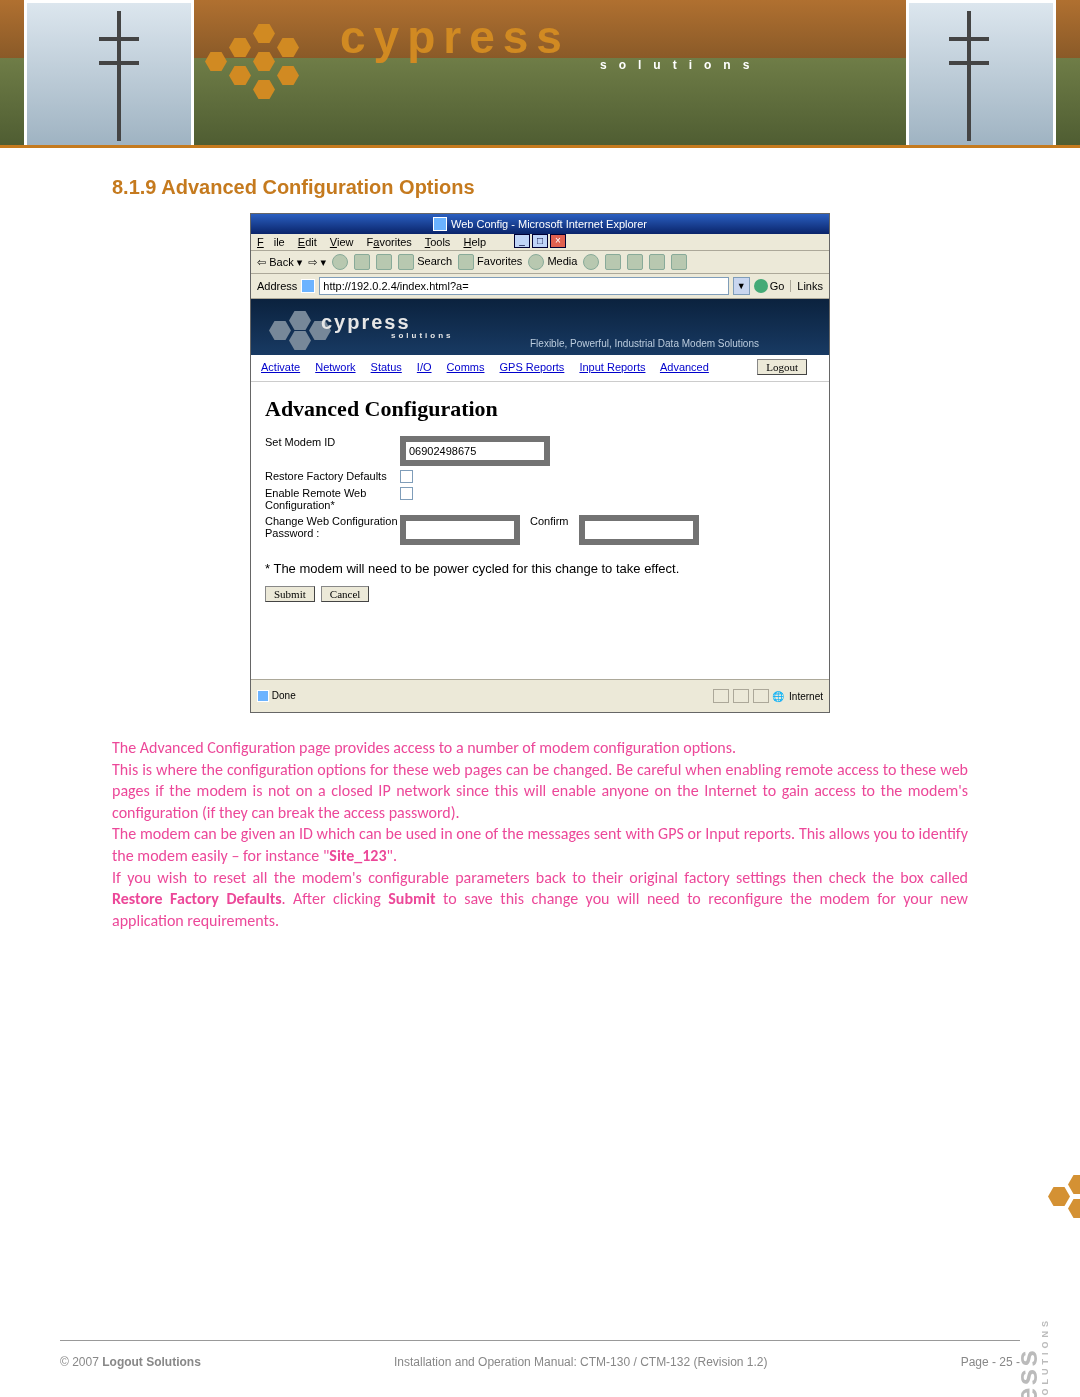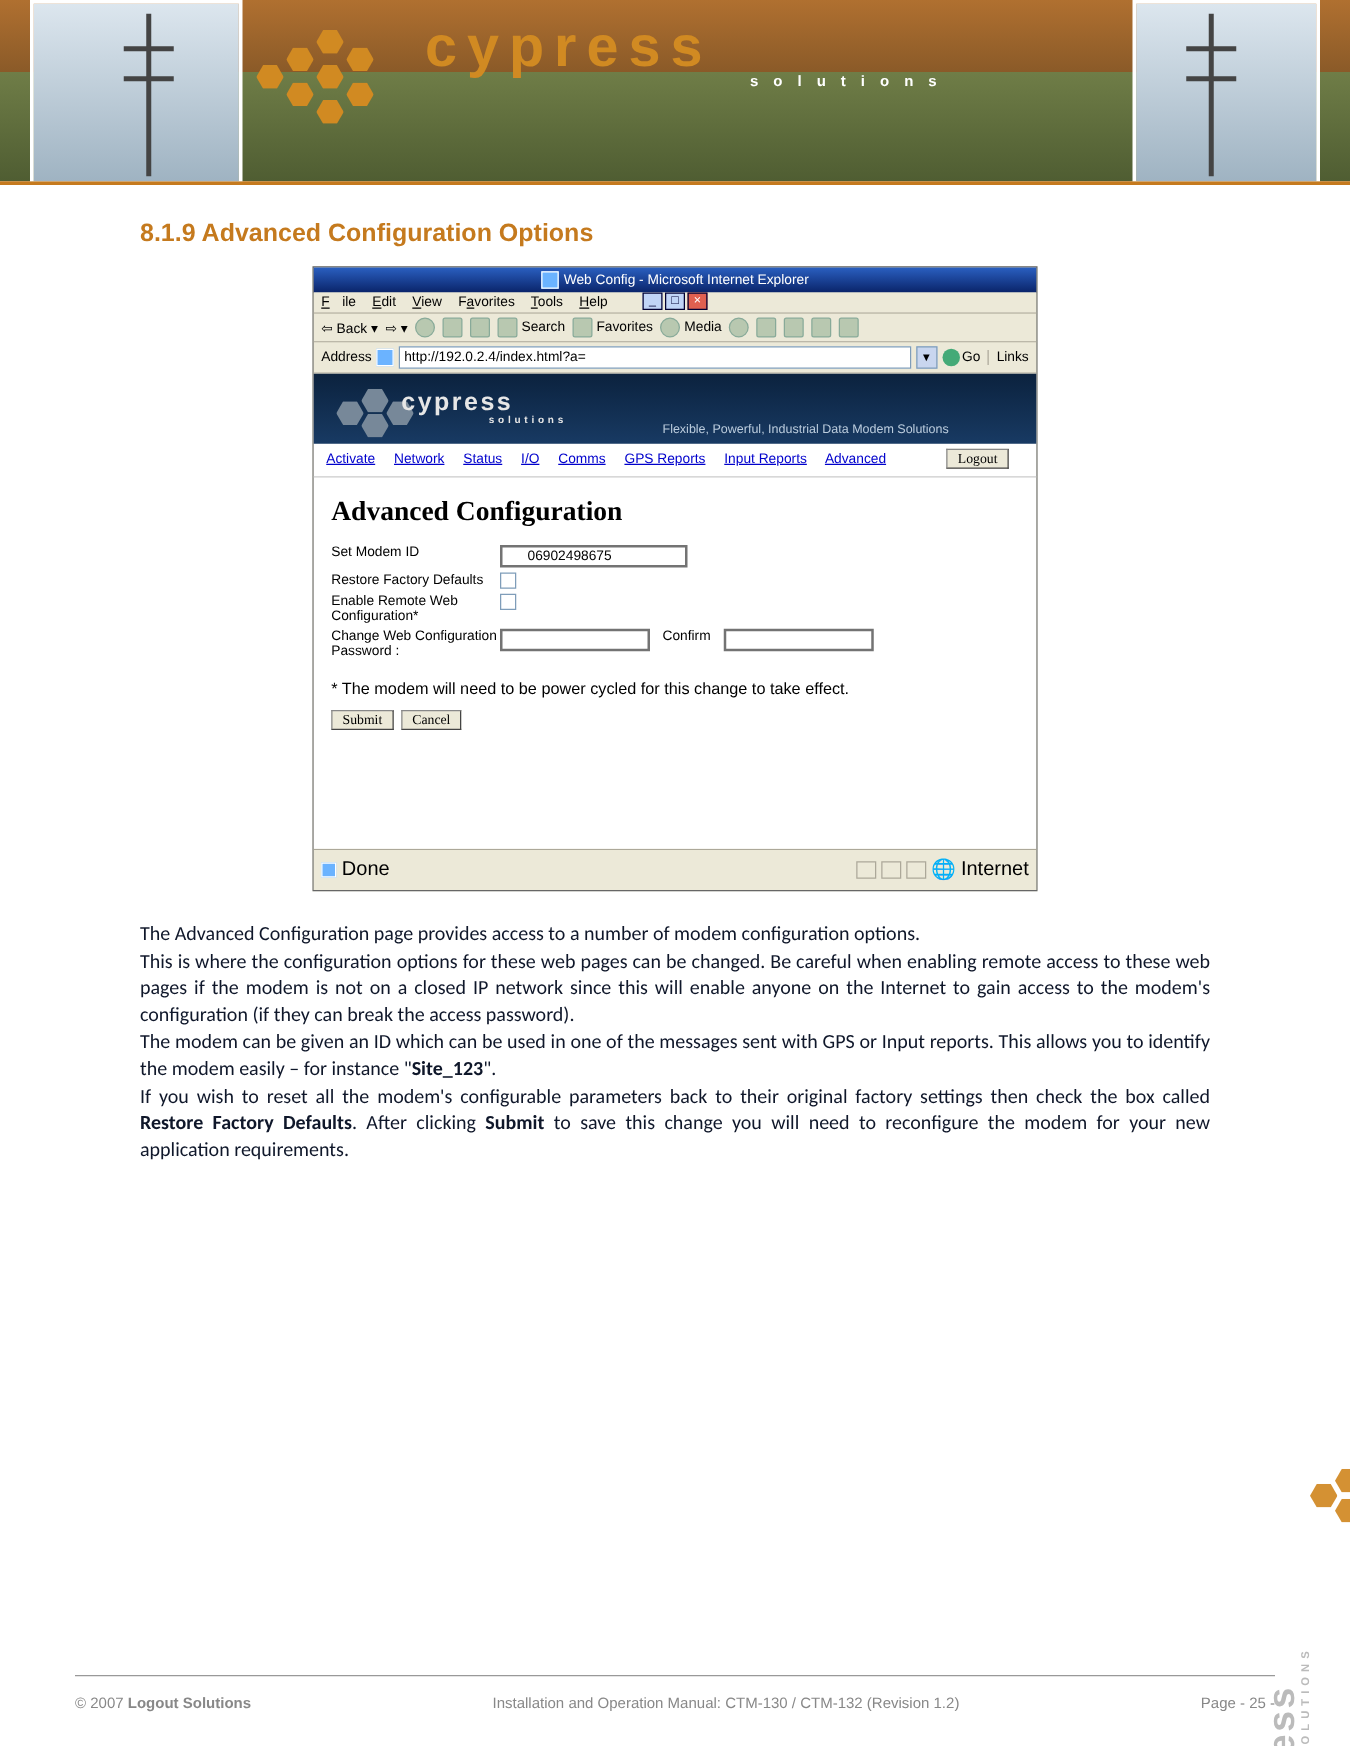--- a/index.html
+++ b/index.html
@@ -81,33 +81,33 @@
   .cy-banner .cy-logo small{ display:block; font-size:8px; letter-spacing:3px; margin-top:-3px; margin-left:70px;}
   .cy-banner .cy-hex{ position:absolute; left:18px; top:10px;}
   .cy-banner .tag{ position:absolute; right:70px; bottom:6px; font-size:10px; color:#bcd;}
   .nav-row{ padding:6px 10px 8px; border-bottom:1px solid #ccc; font-size:11px;}
   .nav-row a{ color:#0000cc; text-decoration:underline; margin-right:12px;}
   .nav-row .logout{ float:right; font:11px Tahoma; padding:1px 8px; background:#ece9d8; border:1px solid #888; border-right-color:#444; border-bottom-color:#444; color:#000; text-decoration:none; margin-top:-2px;}
   .cfg-body{ padding:6px 14px 14px;}
   .cfg-body h2{ font-family:"Times New Roman",serif; font-size:22px; font-weight:bold; margin:8px 0 14px;}
   .cfg-row{ display:flex; align-items:flex-start; margin:4px 0; font-size:11px;}
   .cfg-row .lab{ width:135px;}
-  .cfg-row input[type=text]{ height:18px; font-size:11px; padding:0 20px; border:2px solid #737373;}
+  .cfg-row input[type=text]{ height:30px; font-size:11px; padding:0 3px; border:6px solid #737373;}
   .cfg-row .chk{ width:13px; height:13px; border:1px solid #7f9db9; background:#fff;}
   .note{ font-size:13px; margin:16px 0 10px;}
   .btnrow{ display:flex; gap:6px;}
   .btnrow button{ font:11px Tahoma; padding:1px 8px; background:#ece9d8; border:1px solid #888; border-right-color:#444; border-bottom-color:#444;}
-  .ie-status{ background:#ece9d8; border-top:1px solid #aca899; height:15px; display:flex; align-items:center; justify-content:space-between; padding:16px 6px; font-size:16px;}
+  .ie-status{ background:#ece9d8; border-top:1px solid #aca899; height:15px; display:flex; align-items:center; justify-content:space-between; padding:16px 6px; font-size:10px;}
   .ie-status .zone{ display:flex; align-items:center; gap:4px;}
   .ie-status .box{ width:16px; height:14px; border:1px solid #aca899;}
 
   
   .body-text{
     width:856px; margin:24px auto 0; font-family:Calibri,Arial,sans-serif;
-    font-size:16px; line-height:1.35; color:#0f172a; text-align:justify;
+    font-size:16px; line-height:1.35; color:#ec4899; text-align:justify;
   }
   .body-text b{ font-weight:bold;}
 
   
   .side-logo{
     position:absolute; right:30px; bottom:80px;
     transform: rotate(-90deg); transform-origin: right bottom;
     color:#bbb; font-size:30px; font-weight:bold; letter-spacing:2px;
     font-family: Arial, sans-serif;
   }

